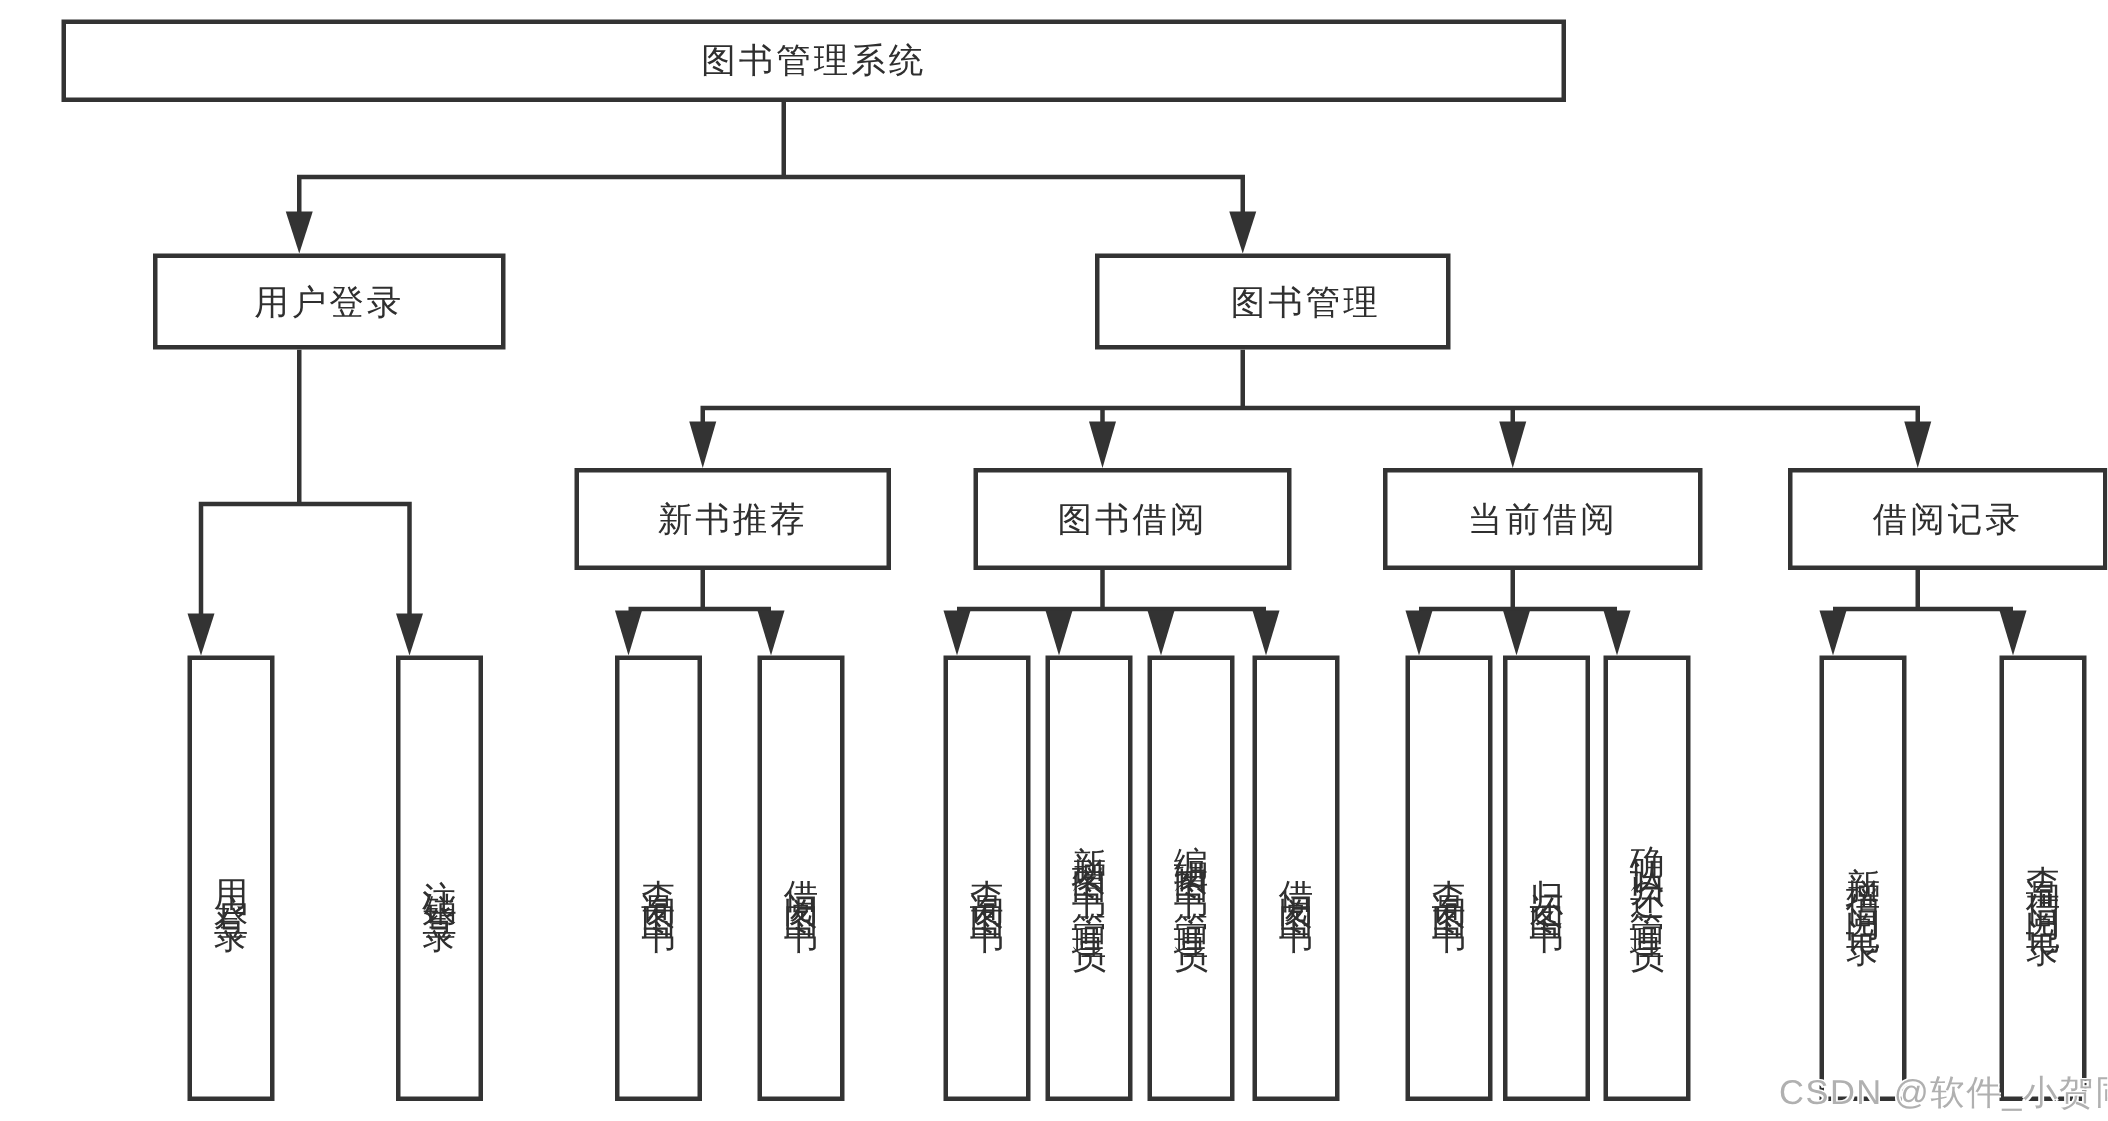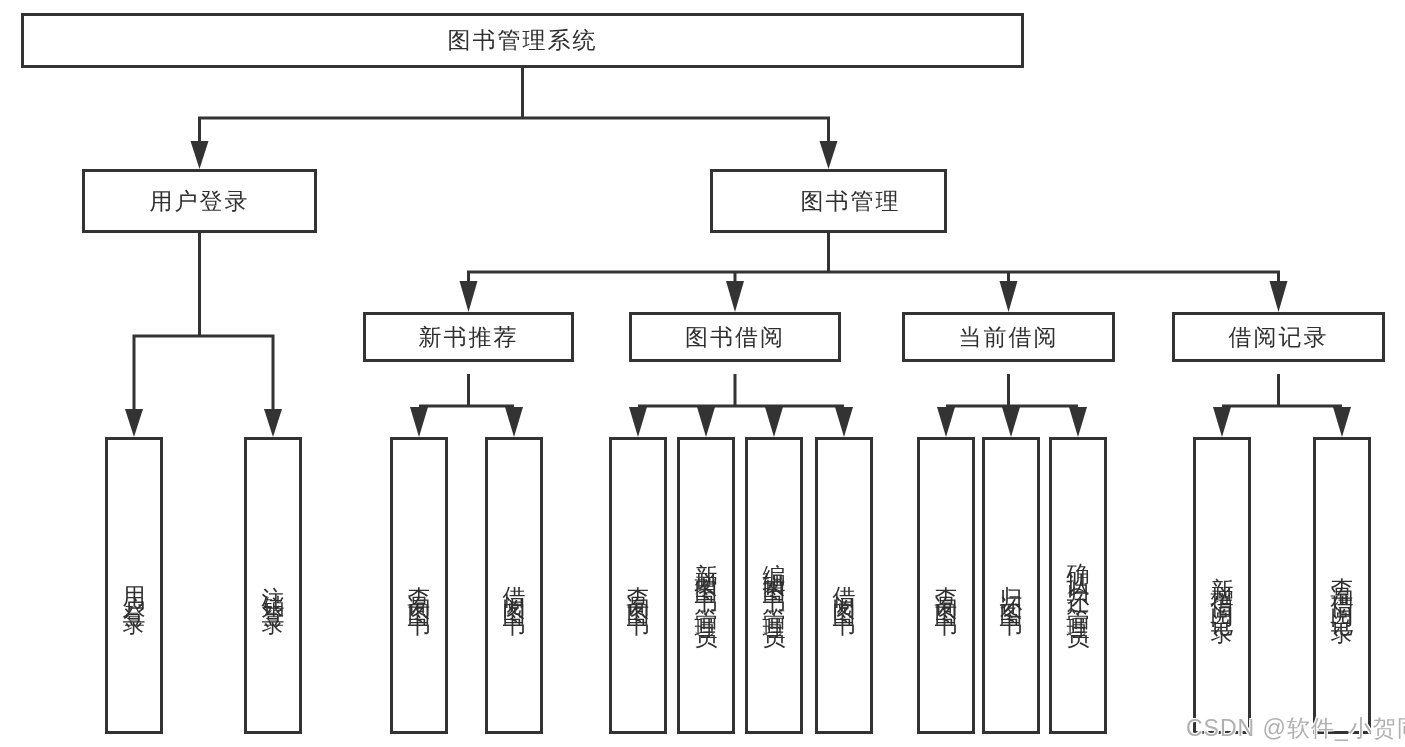--- a/index.html
+++ b/index.html
@@ -23,31 +23,32 @@
     pointer-events: none;
   }
   .node {
     position: absolute;
     background: #ffffff;
     border: 3px solid #333333;
     display: flex;
     align-items: center;
     justify-content: center;
     text-align: center;
+    margin-left: 20px;
   }
   .node .hlabel {
     font-size: 23px;
     letter-spacing: 2px;
     color: #2f2f2f;
     white-space: nowrap;
   }
   .root  { left: 21px;  top: 13px;  width: 1003px; height: 55px; }
   .l2a   { left: 82px;  top: 169px; width: 235px;  height: 64px; }
   .l2b   { left: 710px; top: 169px; width: 237px;  height: 64px; padding-left: 44px; }
-  .l3    { top: 312px; height: 50px; }
+  .l3    { top: 312px; height: 68px; }
   .l3a   { left: 363px;  width: 211px; }
   .l3b   { left: 629px;  width: 212px; }
   .l3c   { left: 902px;  width: 213px; }
   .l3d   { left: 1172px; width: 213px; }
   .leaf  { top: 437px; width: 58px; height: 297px; }
   .leaf .vlabel {
     writing-mode: vertical-rl;
     text-orientation: mixed;
     font-size: 23px;
     letter-spacing: 9px;

